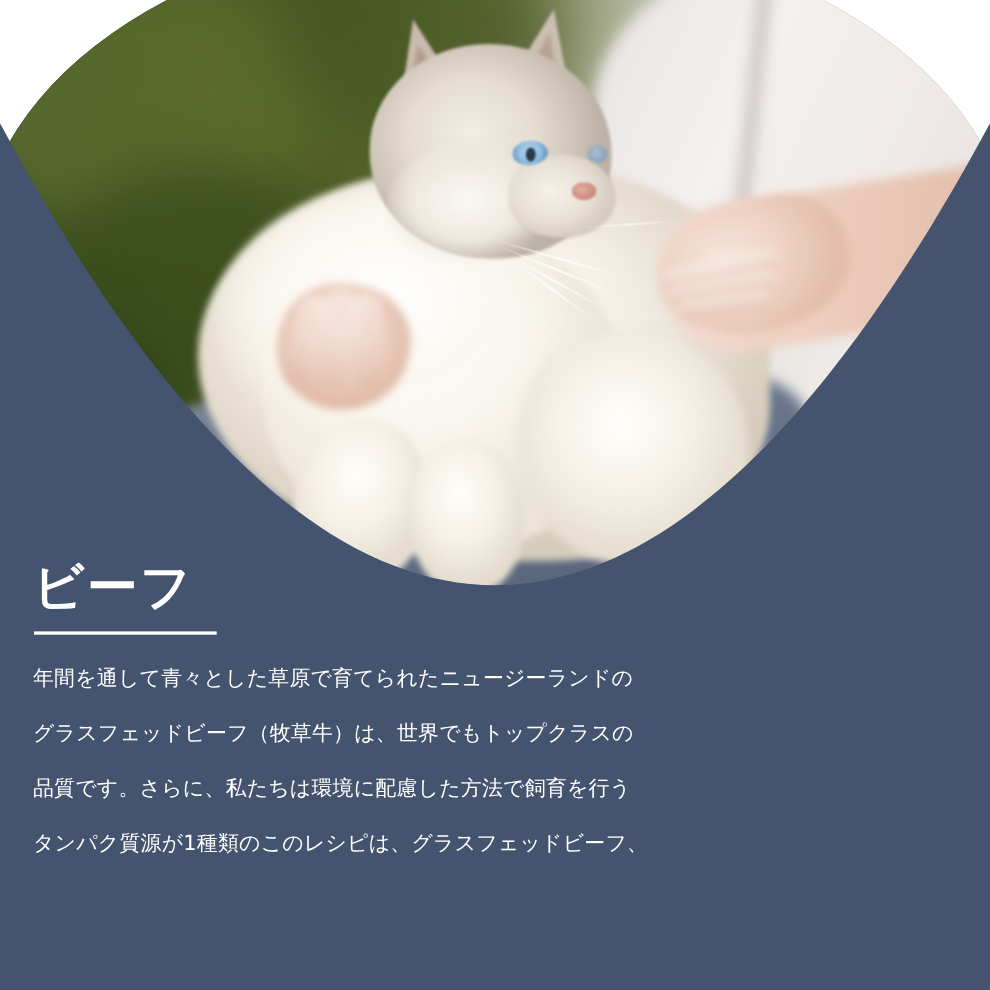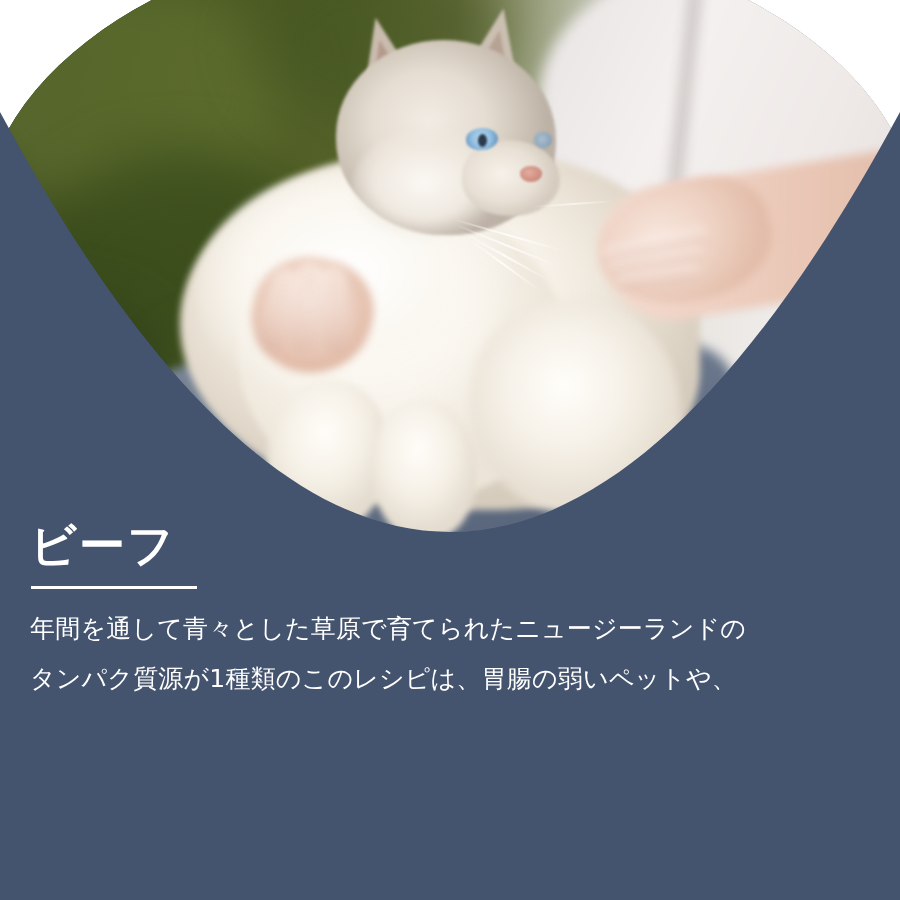--- a/index.html
+++ b/index.html
@@ -309,21 +309,21 @@
     left: 0; top: 0;
     width: 900px; height: 900px;
     background: #44536e;
     clip-path: path("M0,112 C150,390 300,532 450,532 C600,532 750,390 900,112 L900,900 L0,900 Z");
     -webkit-clip-path: path("M0,112 C150,390 300,532 450,532 C600,532 750,390 900,112 L900,900 L0,900 Z");
   }
 
   .content {
     position: absolute;
     left: 0;
-    top: 16px;
+    top: 4px;
     width: 900px;
     height: 752px;
   }
 
   .title {
     position: absolute;
     left: 30px;
     top: 506px;
     margin: 0;
     color: #ffffff;
@@ -343,21 +343,21 @@
     background: #ffffff;
   }
 
   .body-text {
     position: absolute;
     left: 30px;
     top: 588px;
     width: 850px;
     margin: 0;
     color: #ffffff;
-    font-size: 25px;
+    font-size: 19px;
     line-height: 50px;
     font-weight: 400;
     font-family: "DejaVu Sans", "Liberation Sans", sans-serif;
     letter-spacing: 0.2px;
   }
   .body-text p {
     margin: 0;
     white-space: nowrap;
   }
 </style>
@@ -422,17 +422,19 @@
 
   <div class="panel-fill"></div>
 
   <div class="content">
     <h1 class="title">ビーフ</h1>
 
     <div class="title-rule"></div>
 
     <div class="body-text">
       <p>年間を通して青々とした草原で育てられたニュージーランドの</p>
-      <p>タンパク質源が1種類のこのレシピは、胃腸の弱いペットや、</p>
+      <p>グラスフェッドビーフ（牧草牛）は、世界でもトップクラスの</p>
+      <p>品質です。さらに、私たちは環境に配慮した方法で飼育を行う</p>
+      <p>タンパク質源が1種類のこのレシピは、グラスフェッドビーフ、</p>
     </div>
   </div>
 
 </div>
 
 </body></html>

